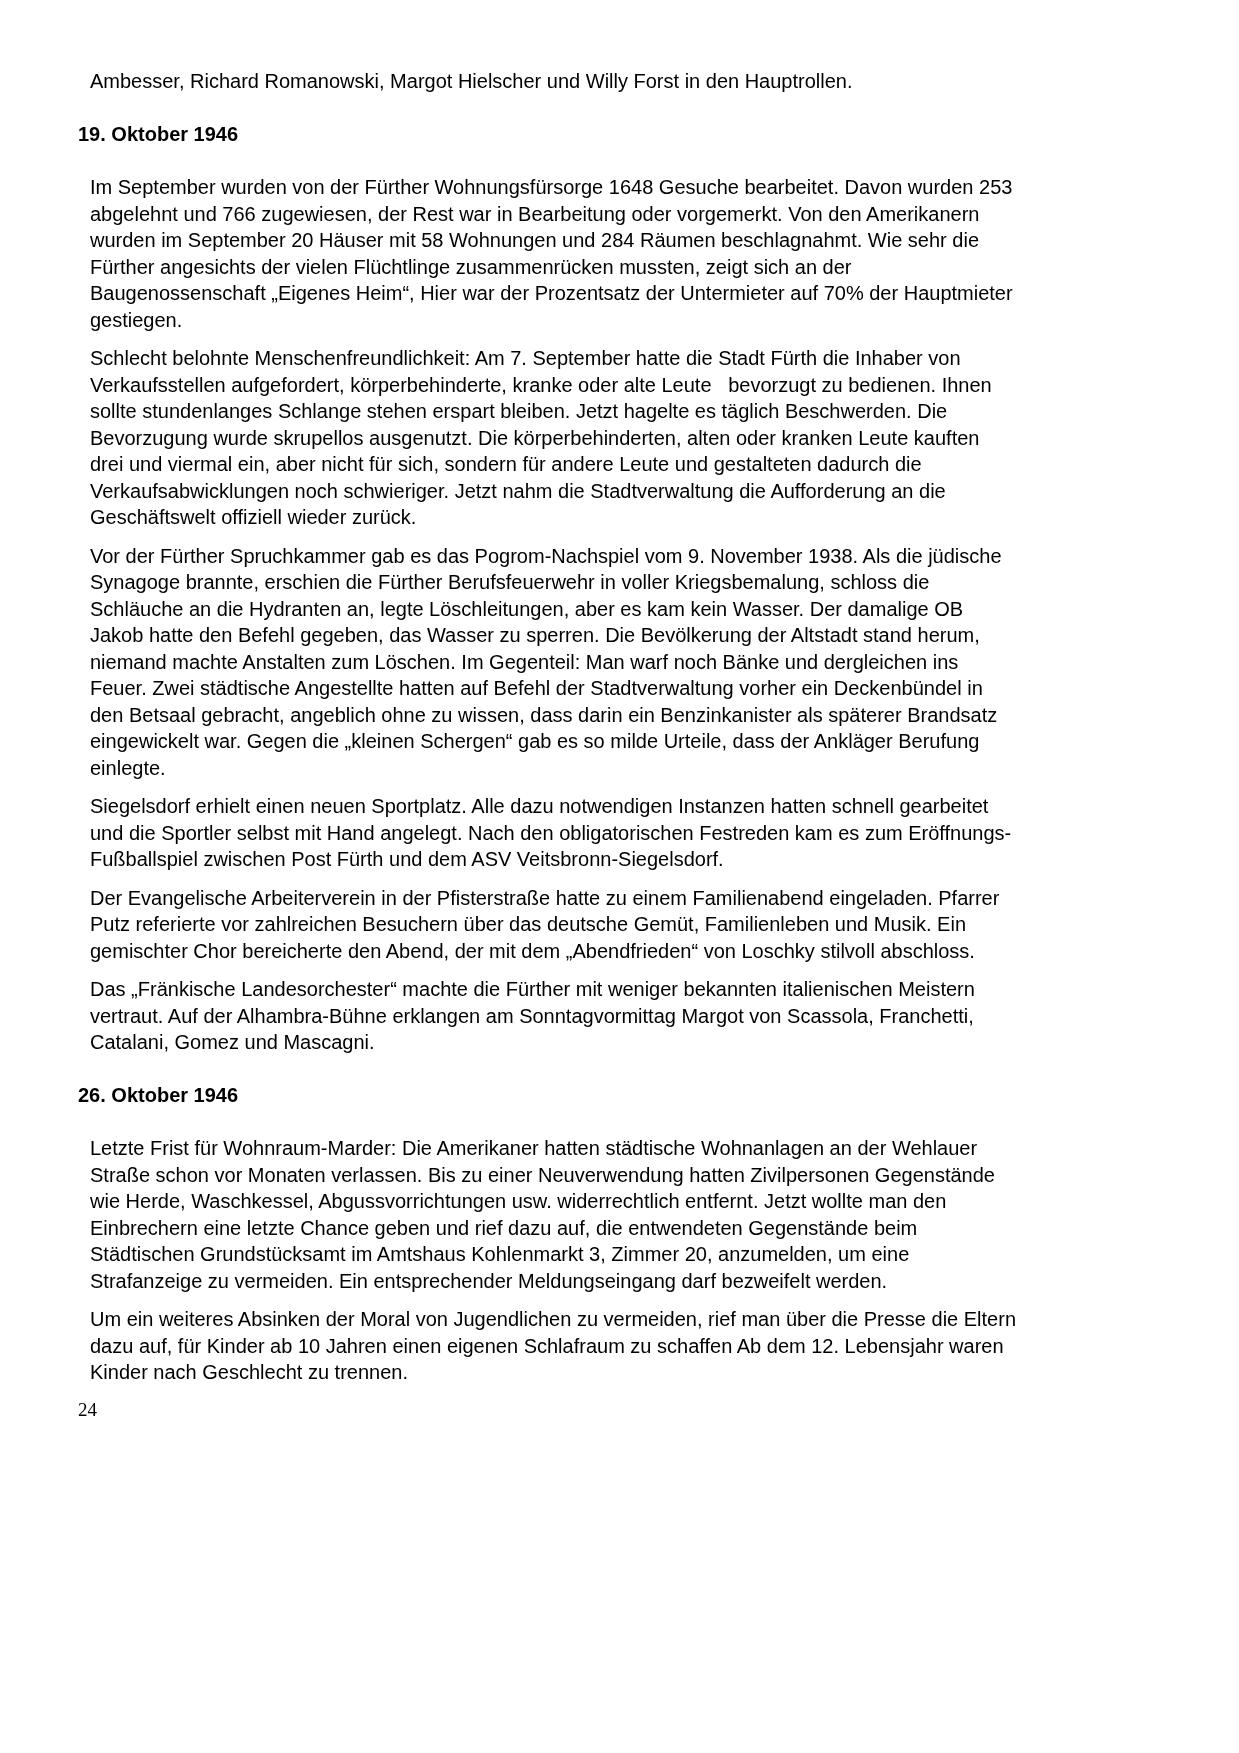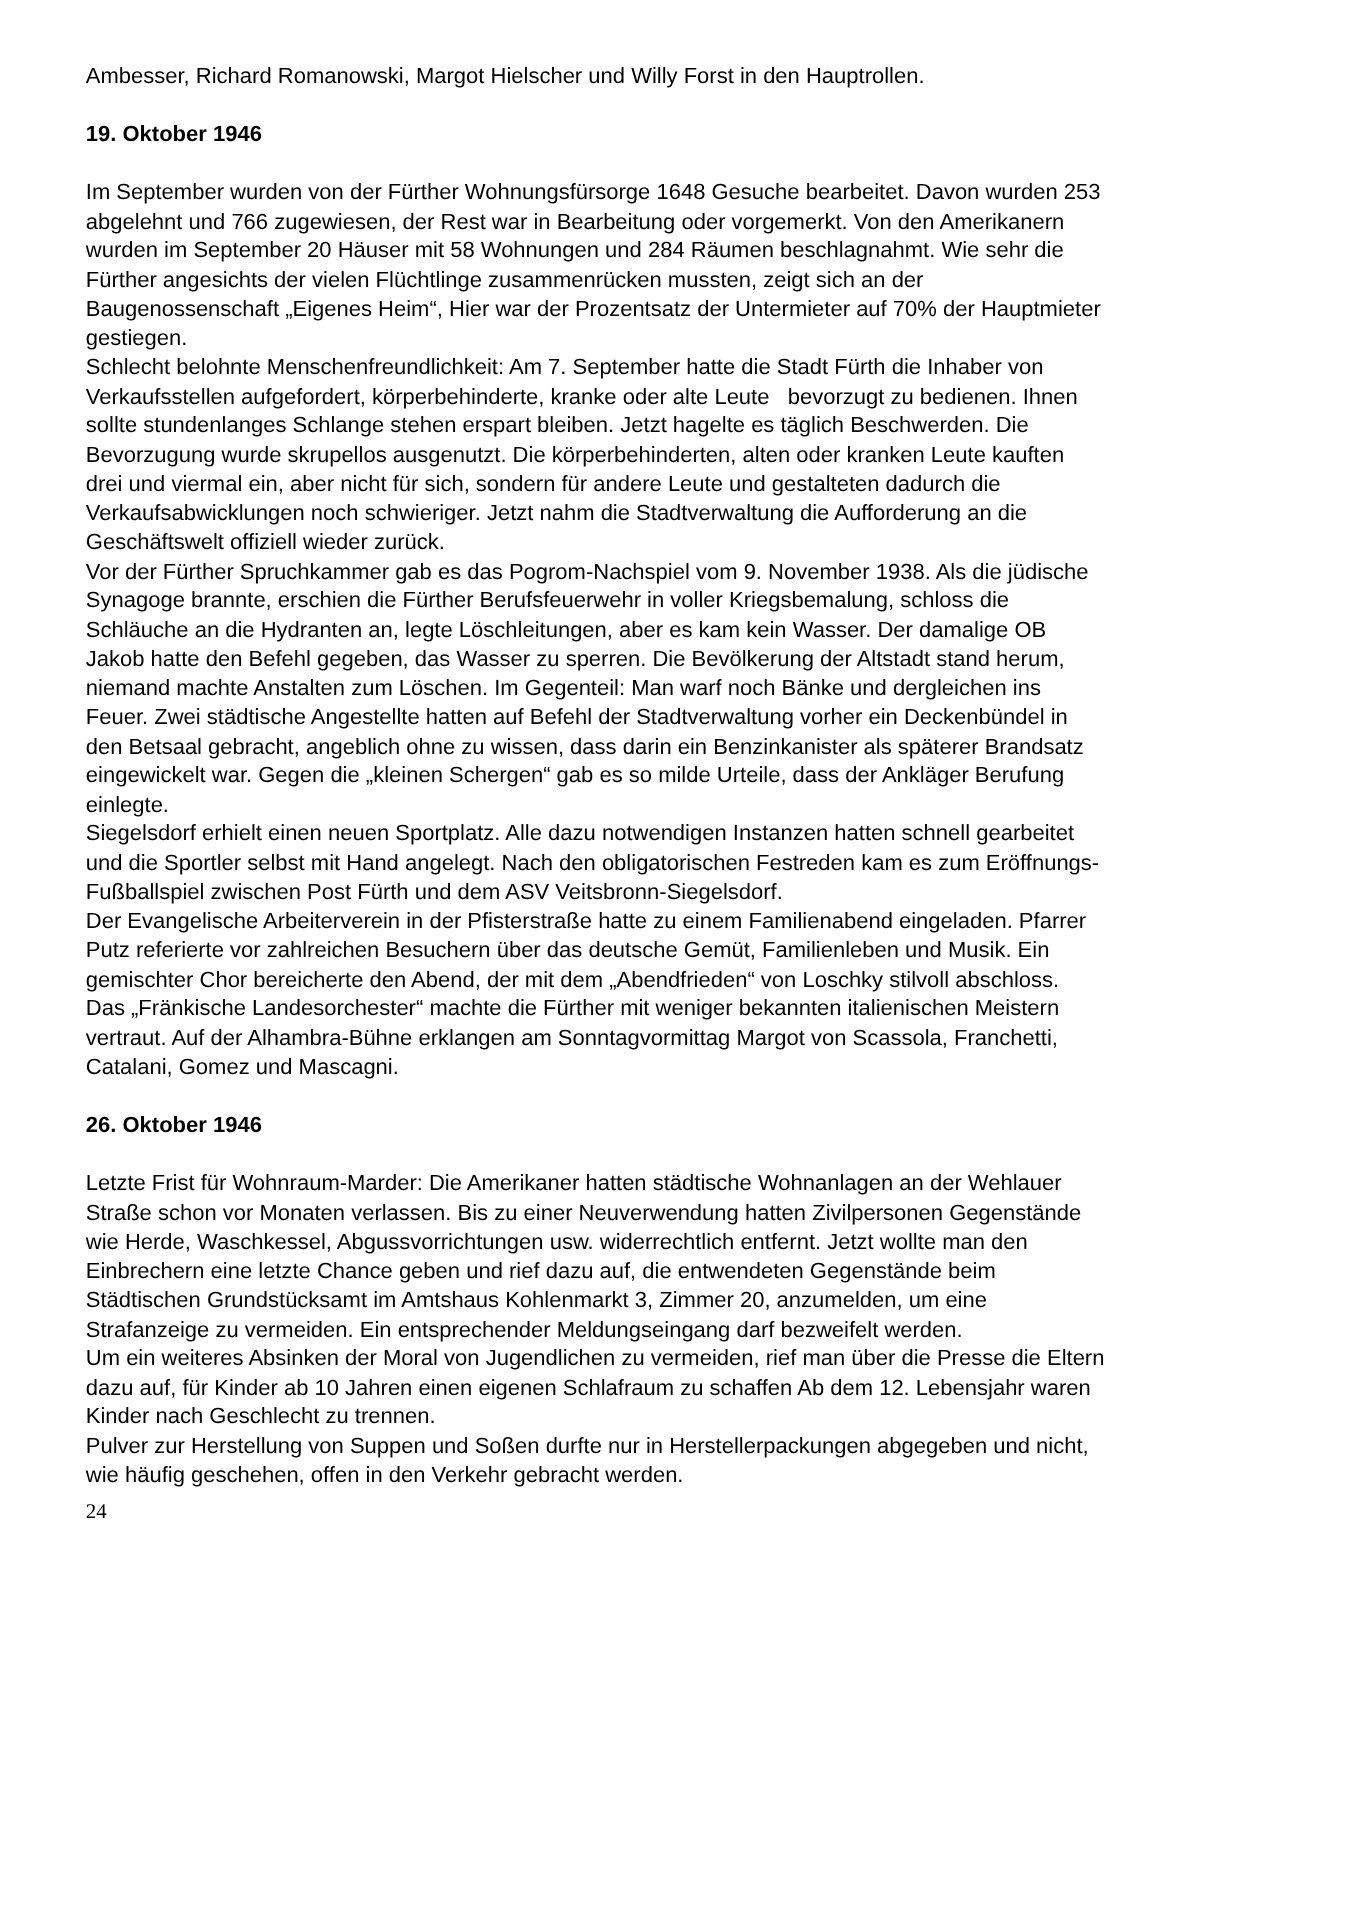--- a/index.html
+++ b/index.html
@@ -15,21 +15,21 @@
     box-sizing: border-box;
     background: #ffffff;
     color: #000000;
     padding: 56px 20px 0 78px;
     overflow: hidden;
     font-family: "Liberation Sans", sans-serif;
     font-size: 20px;
     line-height: 26.5px;
   }
   .para {
-    margin: 0;
+    margin: 12px;
     max-width: 1139px;
     white-space: pre-wrap;
     font-family: "Liberation Sans", sans-serif;
     font-size: 20px;
     line-height: 26.5px;
     color: #000000;
   }
   .heading {
     margin: 26.5px 0 26.5px 0;
     font-family: "Liberation Sans", sans-serif;
@@ -96,18 +96,16 @@
 
   <p class="para">Letzte Frist für Wohnraum-Marder: Die Amerikaner hatten städtische Wohnanlagen an der Wehlauer
 Straße schon vor Monaten verlassen. Bis zu einer Neuverwendung hatten Zivilpersonen Gegenstände
 wie Herde, Waschkessel, Abgussvorrichtungen usw. widerrechtlich entfernt. Jetzt wollte man den
 Einbrechern eine letzte Chance geben und rief dazu auf, die entwendeten Gegenstände beim
 Städtischen Grundstücksamt im Amtshaus Kohlenmarkt 3, Zimmer 20, anzumelden, um eine
 Strafanzeige zu vermeiden. Ein entsprechender Meldungseingang darf bezweifelt werden.</p>
   <p class="para">Um ein weiteres Absinken der Moral von Jugendlichen zu vermeiden, rief man über die Presse die Eltern
 dazu auf, für Kinder ab 10 Jahren einen eigenen Schlafraum zu schaffen Ab dem 12. Lebensjahr waren
 Kinder nach Geschlecht zu trennen.</p>
-  <p class="para">Pulver zur Herstellung von Suppen und Soßen durfte nur in Herstellerpackungen abgegeben und nicht,
-wie häufig geschehen, offen in den Verkehr gebracht werden.</p>
 
   <div class="page-footer">24</div>
 
 </div>
 
 </body></html>

